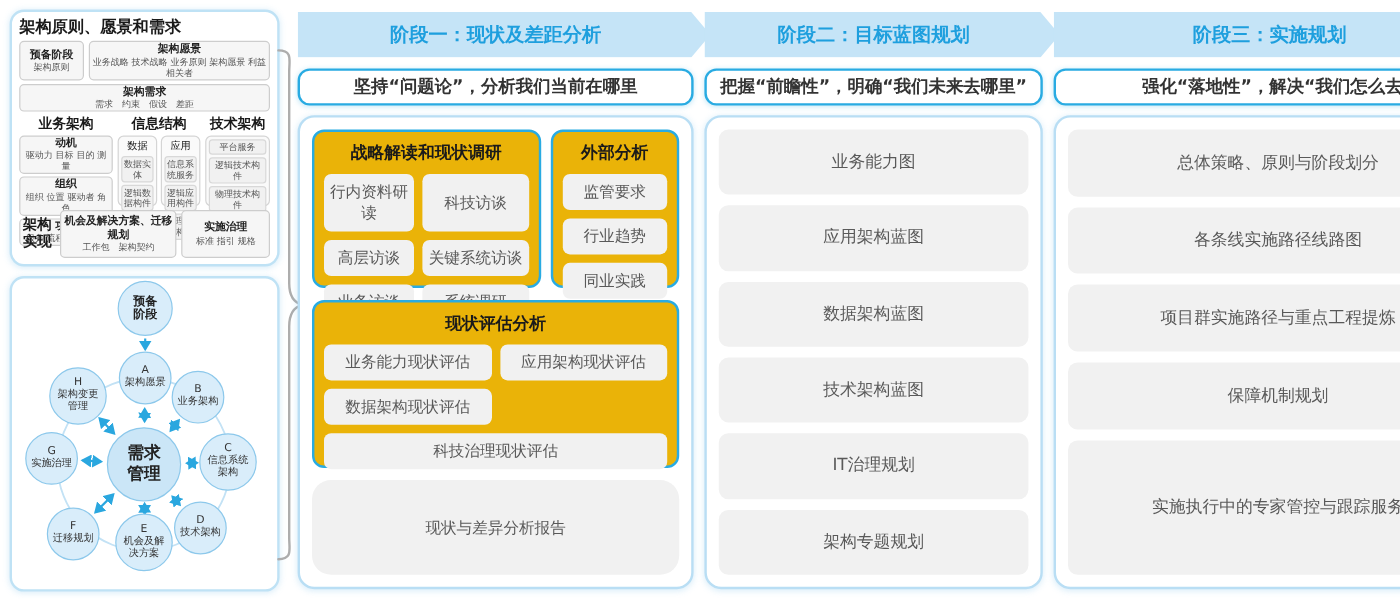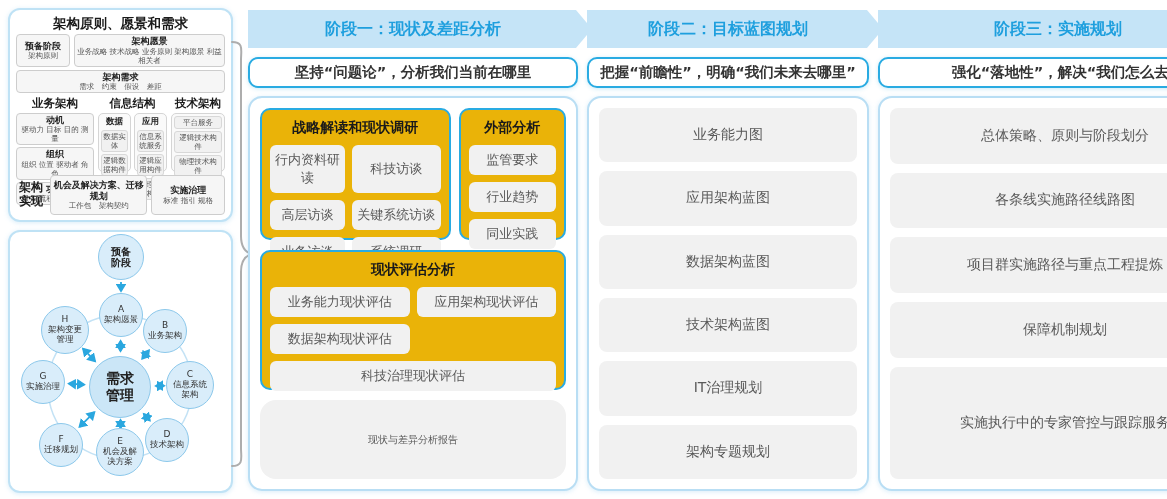--- a/index.html
+++ b/index.html
@@ -3,38 +3,38 @@
 <meta charset="utf-8">
 <style>
   html,body{margin:0;padding:0;background:#fff;}
   body{font-family:"DejaVu Sans","Liberation Sans",sans-serif;}
   .canvas{position:relative;width:1167px;height:499px;background:#fff;overflow:hidden;}
 
   
   .lt-panel{position:absolute;left:8px;top:8px;width:225px;height:214px;box-sizing:border-box;
     border:2px solid #BFE2F5;border-radius:12px;background:#fff;padding:5px 6px;
     display:flex;flex-direction:column;gap:3px;overflow:hidden;box-shadow:0 1px 5px rgba(120,190,235,.28);}
-  .lt-title{font-weight:bold;font-size:13.5px;color:#1a1a1a;text-align:center;line-height:1.2;flex:none;}
+  .lt-title{font-weight:bold;font-size:13.5px;color:#1a1a1a;line-height:1.2;flex:none;}
   .sb{background:#F6F6F6;border:1px solid #CDCDCD;border-radius:4px;text-align:center;padding:1px 2px;box-sizing:border-box;}
   .sb-title{font-weight:bold;font-size:9px;color:#222;line-height:1.15;}
   .sb-text{font-size:7.5px;color:#555;line-height:1.2;}
   .lt-row1{display:flex;gap:4px;flex:none;}
   .lt-prep{width:54px;flex:none;display:flex;flex-direction:column;justify-content:center;}
   .lt-vision{flex:1;display:flex;flex-direction:column;justify-content:center;}
   .lt-req{flex:none;}
   .lt-arch{display:flex;gap:4px;flex:1;min-height:0;}
   .arch-col{display:flex;flex-direction:column;gap:2px;min-height:0;}
   .arch-col-h{font-weight:bold;font-size:11.5px;color:#1a1a1a;text-align:center;flex:none;}
   .col-biz{width:78px;flex:none;}
   .col-info{flex:1;}
   .col-tech{width:54px;flex:none;}
   .info-cols{display:flex;gap:3px;flex:1;min-height:0;}
   .info-sub{flex:1;border:1px solid #D5D5D5;background:#FAFAFA;border-radius:5px;padding:2px;
     display:flex;flex-direction:column;gap:2px;min-height:0;}
-  .info-sub-h{font-weight:bold;font-size:8.5px;color:#222;text-align:center;flex:none;}
+  .info-sub-h{font-weight:normal;font-size:8.5px;color:#222;text-align:center;flex:none;}
   .tiny{font-size:7.5px;color:#555;background:#F1F1F1;border:1px solid #D8D8D8;border-radius:3px;
     text-align:center;padding:1px;line-height:1.2;display:flex;align-items:center;justify-content:center;flex:1;}
   .lt-impl{display:flex;gap:4px;align-items:stretch;flex:none;height:40px;}
   .impl-label{width:30px;flex:none;font-weight:bold;font-size:12px;color:#1a1a1a;
     display:flex;align-items:center;justify-content:center;text-align:center;line-height:1.15;}
   .impl-box{flex:1;display:flex;flex-direction:column;justify-content:center;}
 
   
   .lb-panel{position:absolute;left:8px;top:230px;width:225px;height:263px;box-sizing:border-box;
     border:2px solid #BFE2F5;border-radius:12px;background:#fff;box-shadow:0 1px 5px rgba(120,190,235,.28);}
@@ -73,21 +73,21 @@
   .gray-item{background:#F1F1F1;border-radius:6px;color:#595959;font-size:13px;
     display:flex;align-items:center;justify-content:center;text-align:center;padding:6px 4px;box-sizing:border-box;}
   .p1-row{display:flex;gap:8px;flex:none;height:132px;}
   .p1-strategy{flex:1.95;}
   .p1-external{flex:1;}
   .p1-grid{display:grid;grid-template-columns:1fr 1.18fr;gap:7px;flex:1;}
   .p1-ext-list{display:flex;flex-direction:column;gap:7px;flex:1;}
   .p1-assess{flex:none;height:140px;}
   .assess-grid{display:grid;grid-template-columns:1fr 1fr;gap:7px;flex:1;}
   .assess-wide{grid-column:1/-1;}
-  .report-box{flex:1;border-radius:16px;font-size:10px;}
+  .report-box{flex:1;border-radius:16px;font-size:13px;}
   .stack{display:flex;flex-direction:column;gap:9px;flex:1;min-height:0;}
   .stack .gray-item{flex:1;border-radius:8px;font-size:14px;}
   .stack .tall{flex:2.3;}
 </style>
 </head>
 <body>
 
 <div class="canvas">
 
   <div class="lt-panel">

